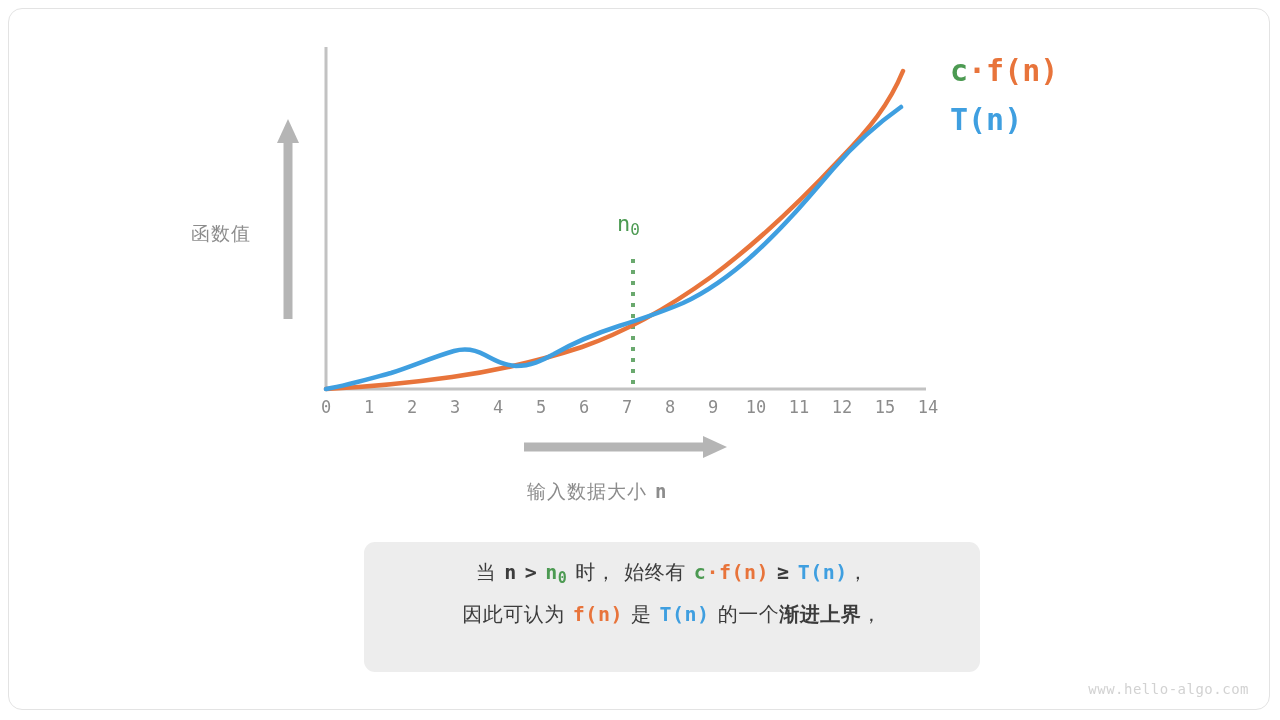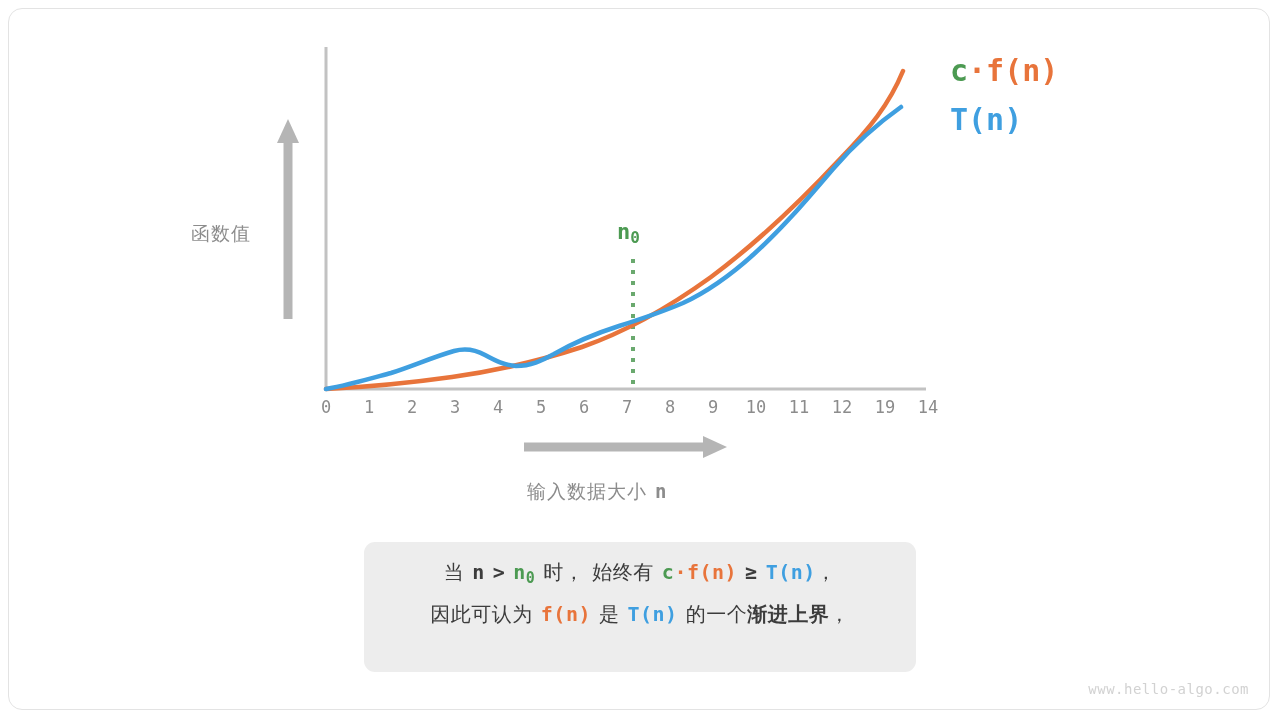--- a/index.html
+++ b/index.html
@@ -63,24 +63,23 @@
     font-size: 30px;
     letter-spacing: 0px;
   }
   #legend-cfn { left: 941px; top: 44px; }
   #legend-tn  { left: 941px; top: 93px; }
 
   .n0-label {
     left: 608px;
     top: 202px;
     font-family: "DejaVu Sans Mono", "Liberation Mono", monospace;
-    font-weight: bold;
+    font-weight: normal;
     font-size: 22px;
     color: #4c9a52;
-    margin-top: 8px;
   }
   .n0-label .sub {
     font-size: 16px;
     vertical-align: -4px;
   }
 
   .tick {
     position: absolute;
     top: 388px;
     font-family: "DejaVu Sans Mono", "Liberation Mono", monospace;
@@ -88,21 +87,21 @@
     color: #8c8c8c;
     transform: translateX(-50%);
     text-align: center;
   }
 
   
   #caption-box {
     position: absolute;
     left: 355px;
     top: 533px;
-    width: 552px;
+    width: 616px;
     height: 130px;
     background: #ededed;
     border-radius: 11px;
     box-sizing: border-box;
     padding-top: 12px;
   }
   .cap-line {
     text-align: center;
     font-size: 20px;
     color: #3c3c3c;
@@ -199,21 +198,21 @@
     <div class="tick" style="left:446px">3</div>
     <div class="tick" style="left:489px">4</div>
     <div class="tick" style="left:532px">5</div>
     <div class="tick" style="left:575px">6</div>
     <div class="tick" style="left:618px">7</div>
     <div class="tick" style="left:661px">8</div>
     <div class="tick" style="left:704px">9</div>
     <div class="tick" style="left:747px">10</div>
     <div class="tick" style="left:790px">11</div>
     <div class="tick" style="left:833px">12</div>
-    <div class="tick" style="left:876px">19</div>
+    <div class="tick" style="left:876px">15</div>
     <div class="tick" style="left:919px">14</div>
 
     <div id="caption-box">
 
       <div class="cap-line">
         <span>当</span><span class="sp"></span><span class="m dark">n</span><span class="sp"></span><span class="m dark">&gt;</span><span class="sp"></span><span class="m green"><span>n</span><span style="font-size:15px;vertical-align:-4px">0</span></span><span class="sp"></span><span>时，</span><span class="sp"></span><span>始终有</span><span class="sp"></span><span class="m green">c</span><span class="m orange">·f(n)</span><span class="sp"></span><span class="m dark">≥</span><span class="sp"></span><span class="m blue">T(n)</span><span>，</span>
       </div>
 
       <div class="cap-line">
         <span>因此可认为</span><span class="sp"></span><span class="m orange">f(n)</span><span class="sp"></span><span>是</span><span class="sp"></span><span class="m blue">T(n)</span><span class="sp"></span><span>的一个</span><span class="bold">渐进上界</span><span>，</span>

